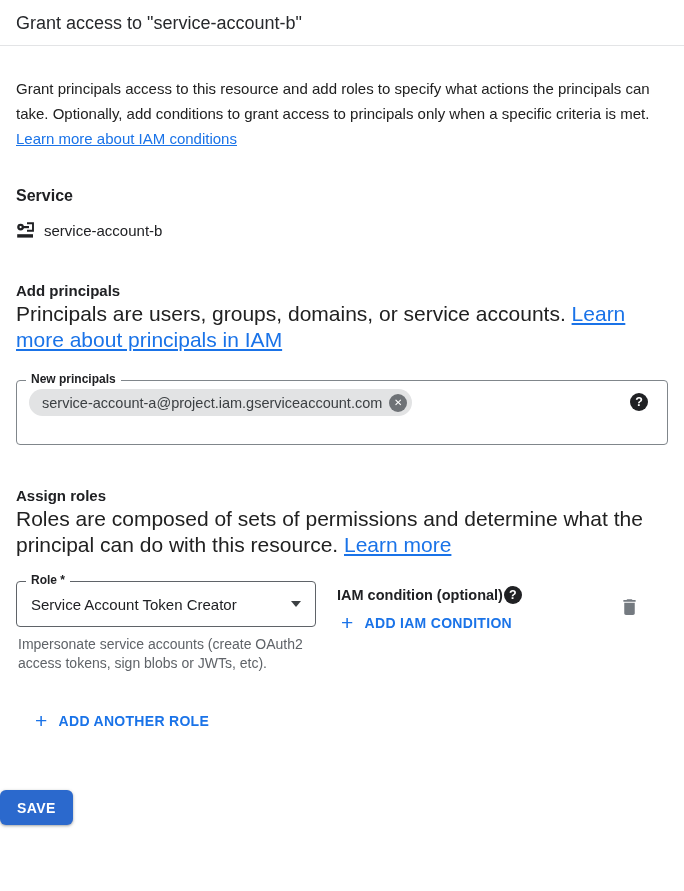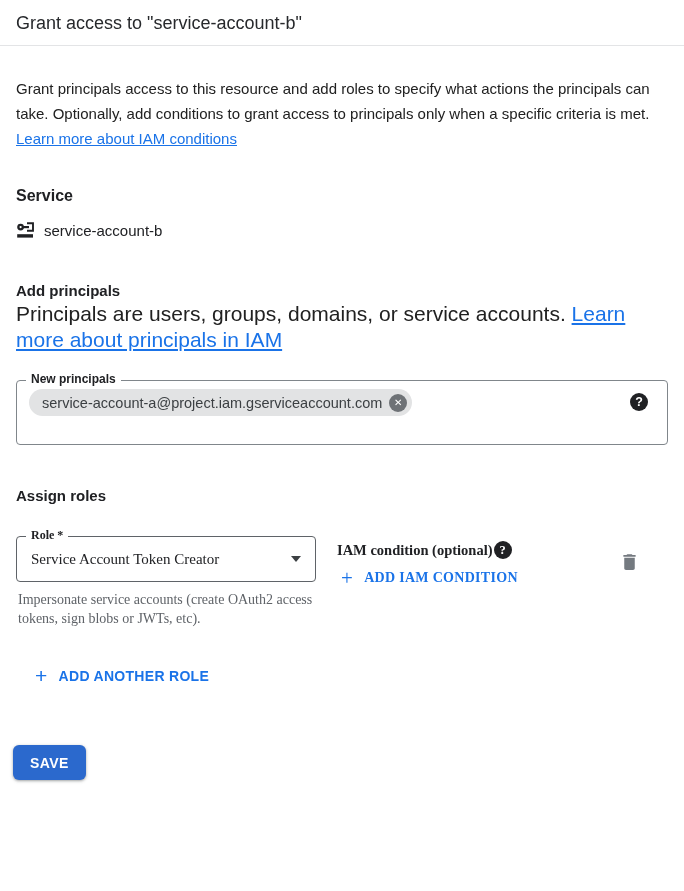--- a/index.html
+++ b/index.html
@@ -120,24 +120,23 @@
     justify-content: center;
     cursor: pointer;
     flex: none;
   }
   .principals-help {
     position: absolute;
     right: 19px;
     top: 12px;
   }
   .roles-row {
-    margin-top: 32px;
+    margin-top: 23px;
     display: flex;
     align-items: flex-start;
-    font-family: Liberation Serif, serif;
   }
   .role-col { width: 300px; flex: none; }
   .role-select {
     height: 44px;
     display: flex;
     align-items: center;
     justify-content: space-between;
     padding: 0 14px;
     font-size: 15px;
     color: #202124;
@@ -184,21 +183,21 @@
     font-size: 21px;
     font-weight: normal;
     line-height: 16px;
   }
   .add-condition-btn { margin-top: 11px; margin-left: 4px; }
   .delete-col { flex: none; margin-left: 12px; margin-top: 15px; margin-right: 28px; }
   .icon-button { background: none; border: none; cursor: pointer; padding: 0; }
   .add-role-btn { margin-top: 40px; margin-left: 19px; }
   .footer {
     margin-top: 58px;
-    padding: 0 13px;
+    padding: 0 0;
     display: flex;
     align-items: flex-end;
     gap: 32px;
   }
   .btn {
     height: 35px;
     border-radius: 6px;
     font-size: 14px;
     font-weight: bold;
     letter-spacing: 0.4px;
@@ -260,20 +259,22 @@
     <span class="float-label">New principals</span>
     <span class="chip">
       <span>service-account-a@project.iam.gserviceaccount.com</span>
       <span class="chip-close">✕</span>
     </span>
     <span class="help-badge principals-help">?</span>
   </div>
 
   <h2 class="section-heading-lg">Assign roles</h2>
 
+  <p class="section-desc"><span>Roles are composed of sets of permissions and determine what the principal can do with this resource.</span>
+    <a class="gcp-link">Learn more</a></p>
 
   <div class="roles-row">
 
     <div class="role-col">
       <div class="outlined-field role-select-box">
         <span class="float-label">Role *</span>
         <div class="role-select">
           <span>Service Account Token Creator</span>
           <span class="dropdown-arrow"></span>
         </div>

